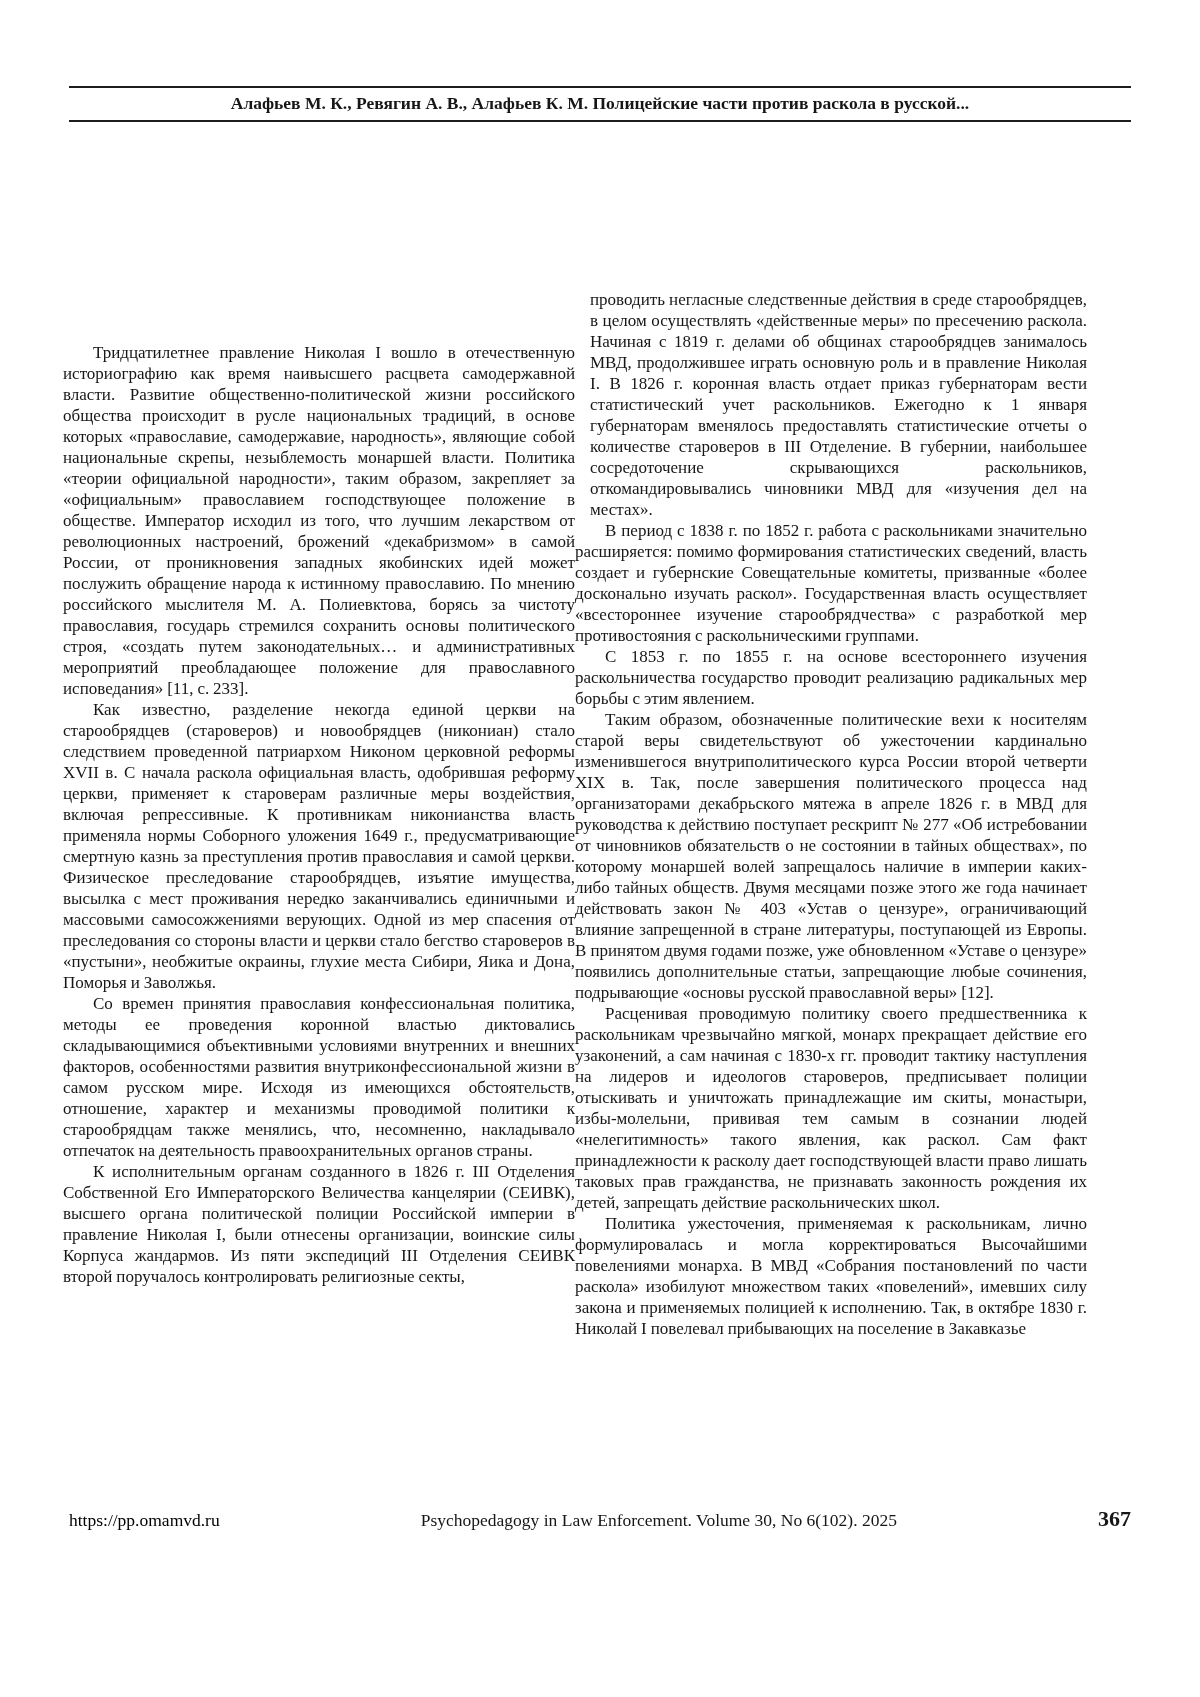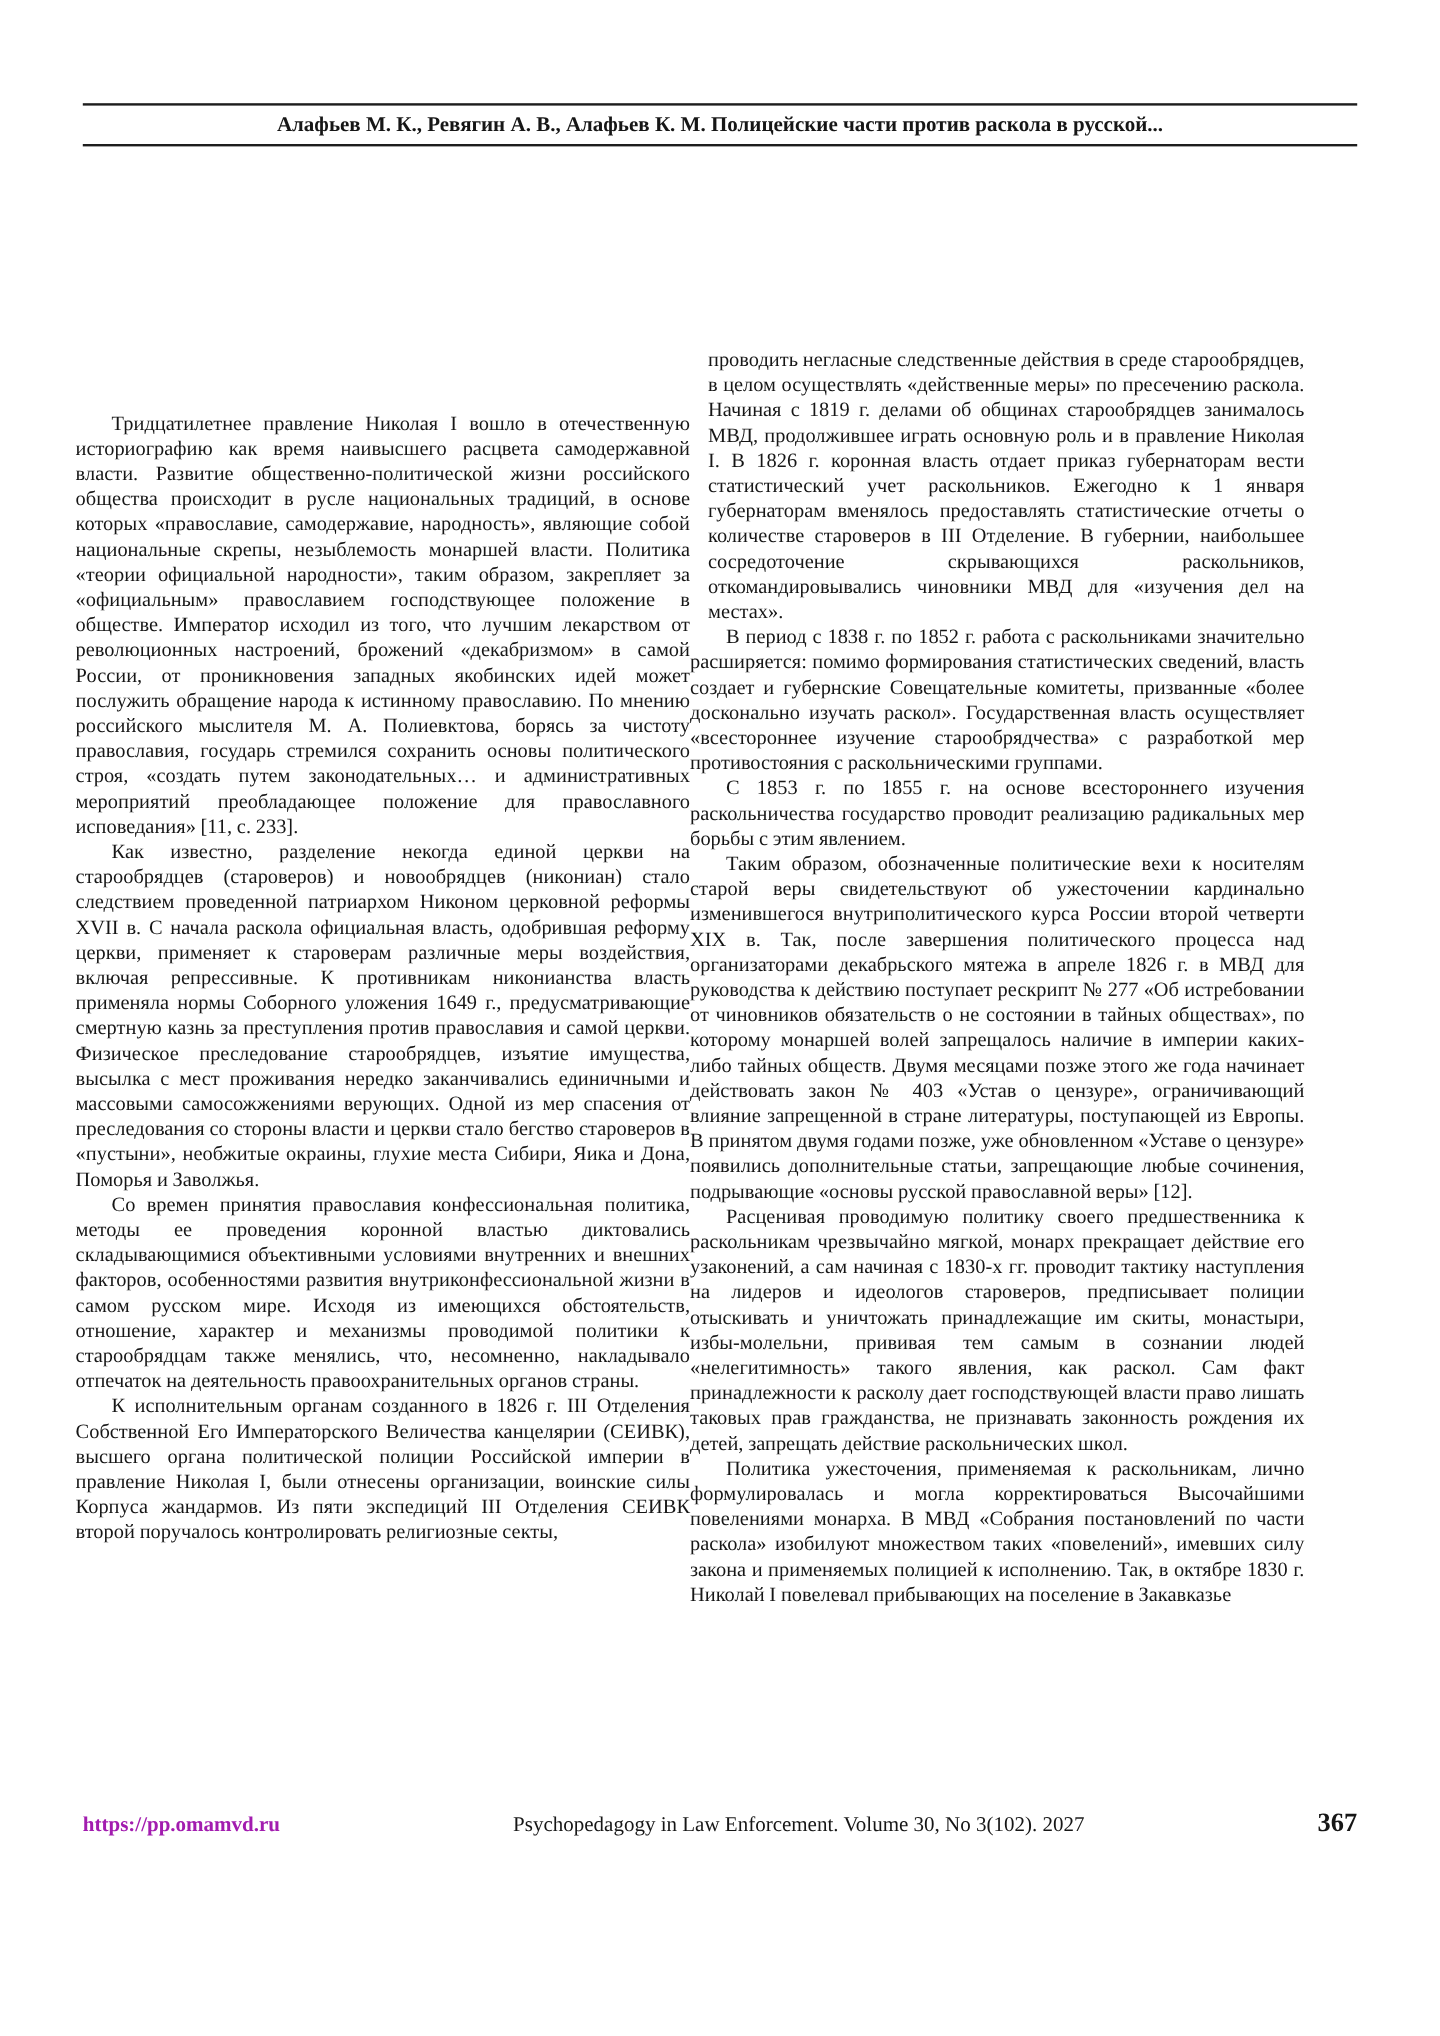--- a/index.html
+++ b/index.html
@@ -70,24 +70,24 @@
   
   .footer {
     position: absolute;
     left: 69px;
     width: 1062px;
     top: 1498px;
     display: flex;
     align-items: baseline;
   }
   .footer .url {
-    font-weight: bold;
+    font-weight: normal;
     font-size: 17.5px;
     text-decoration: none;
-    color: #a21caf;
+    color: #000000;
     flex: 0 0 auto;
     margin-top: 12px;
   }
   .footer .citation {
     flex: 1 1 auto;
     text-align: center;
     font-size: 17.5px;
     font-weight: 500;
   }
   .footer .pagenum {
@@ -117,17 +117,17 @@
       <p>В период с 1838 г. по 1852 г. работа с раскольниками значительно расширяется: помимо формирования статистических сведений, власть создает и губернские Совещательные комитеты, призванные «более досконально изучать раскол». Государственная власть осуществляет «всестороннее изучение старообрядчества» с разработкой мер противостояния с раскольническими группами.</p>
       <p>С 1853 г. по 1855 г. на основе всестороннего изучения раскольничества государство проводит реализацию радикальных мер борьбы с этим явлением.</p>
       <p>Таким образом, обозначенные политические вехи к носителям старой веры свидетельствуют об ужесточении кардинально изменившегося внутриполитического курса России второй четверти XIX в. Так, после завершения политического процесса над организаторами декабрьского мятежа в апреле 1826 г. в МВД для руководства к действию поступает рескрипт № 277 «Об истребовании от чиновников обязательств о не состоянии в тайных обществах», по которому монаршей волей запрещалось наличие в империи каких-либо тайных обществ. Двумя месяцами позже этого же года начинает действовать закон № 403 «Устав о цензуре», ограничивающий влияние запрещенной в стране литературы, поступающей из Европы. В принятом двумя годами позже, уже обновленном «Уставе о цензуре» появились дополнительные статьи, запрещающие любые сочинения, подрывающие «основы русской православной веры» [12].</p>
       <p>Расценивая проводимую политику своего предшественника к раскольникам чрезвычайно мягкой, монарх прекращает действие его узаконений, а сам начиная с 1830-х гг. проводит тактику наступления на лидеров и идеологов староверов, предписывает полиции отыскивать и уничтожать принадлежащие им скиты, монастыри, избы-молельни, прививая тем самым в сознании людей «нелегитимность» такого явления, как раскол. Сам факт принадлежности к расколу дает господствующей власти право лишать таковых прав гражданства, не признавать законность рождения их детей, запрещать действие раскольнических школ.</p>
       <p>Политика ужесточения, применяемая к раскольникам, лично формулировалась и могла корректироваться Высочайшими повелениями монарха. В МВД «Собрания постановлений по части раскола» изобилуют множеством таких «повелений», имевших силу закона и применяемых полицией к исполнению. Так, в октябре 1830 г. Николай I повелевал прибывающих на поселение в Закавказье</p>
     </div>
   </div>
 
   <div class="footer">
     <a class="url" href="#">https://pp.omamvd.ru</a>
-    <div class="citation">Psychopedagogy in Law Enforcement. Volume 30, No 3(102). 2027</div>
+    <div class="citation">Psychopedagogy in Law Enforcement. Volume 30, No 6(102). 2025</div>
     <div class="pagenum">367</div>
   </div>
 
 </div>
 
 </body></html>

